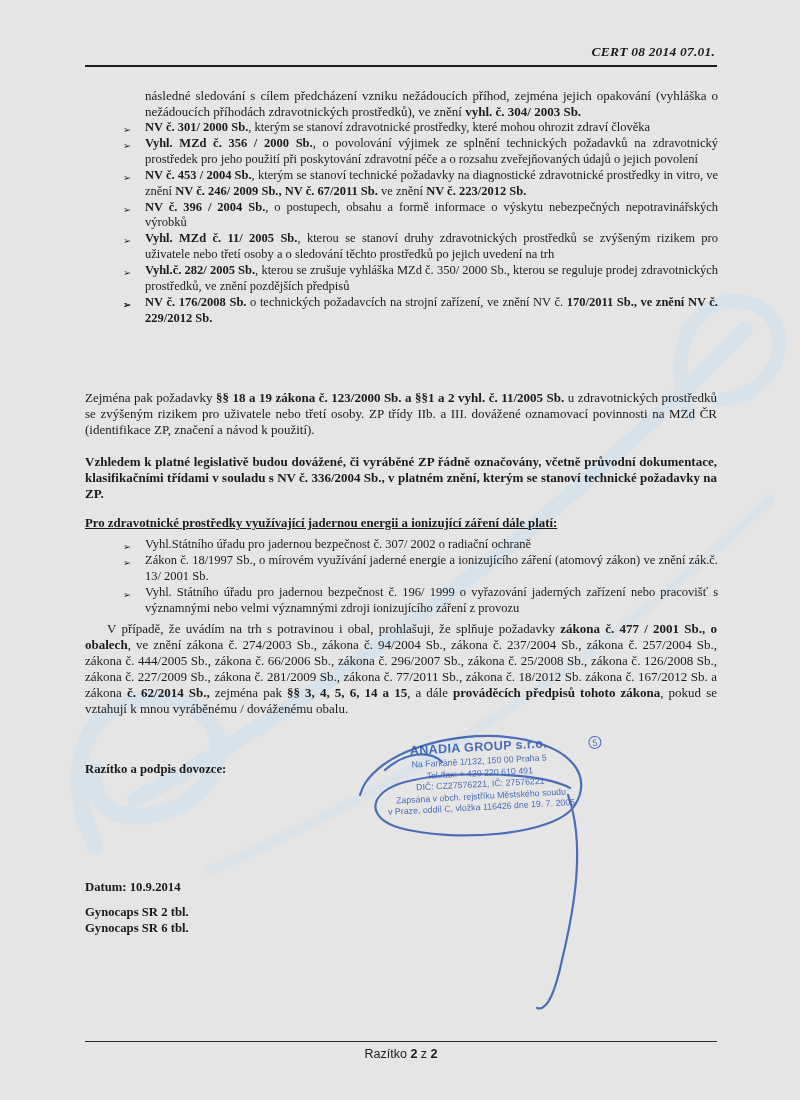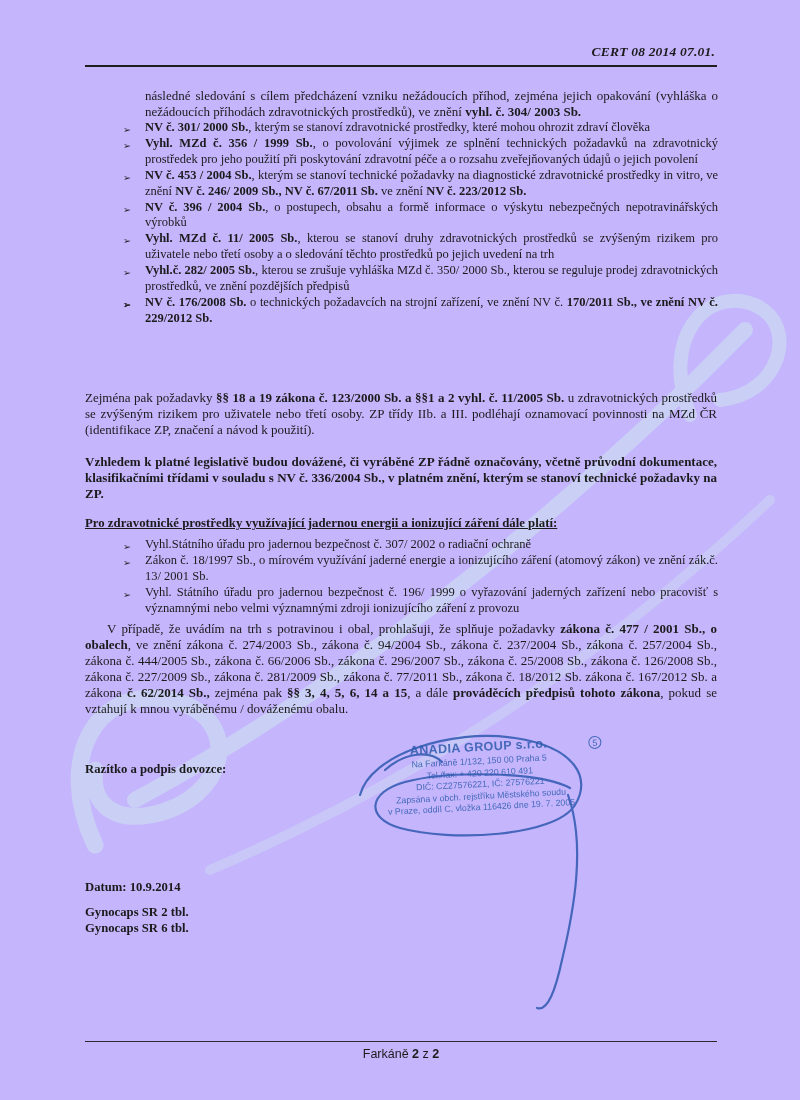--- a/index.html
+++ b/index.html
@@ -4,21 +4,21 @@
 <style>
   * { box-sizing: border-box; margin: 0; padding: 0; }
   html, body { width: 800px; height: 1100px; }
   body {
     position: relative;
     background: #fbfbf9;
     font-family: "Liberation Serif", serif;
     color: #1b1b1b;
     overflow: hidden;
   }
-  .page { position: absolute; inset: 0; background: #c4b5fd; }
+  .page { position: absolute; inset: 0; background: #e5e5e5; }
 
   .abs { position: absolute; left: 85px; width: 632px; }
   .indented { left: 145px; width: 573px; }
 
   .para { font-size: 13px; line-height: 15.9px; text-align: justify; }
   .b { font-weight: 700; }
   .label { font-size: 12.7px; font-weight: 700; }
 
   
   .header { position: absolute; left: 85px; right: 83px; top: 44px; text-align: right; }
@@ -70,31 +70,31 @@
 
   <div class="header">
     <div class="cert">CERT 08 2014 07.01.</div>
     <div class="header-rule"></div>
   </div>
 
   <p class="abs indented para" style="top:88px"><span>následné sledování s cílem předcházení vzniku nežádoucích příhod, zejména jejich opakování (vyhláška o nežádoucích příhodách zdravotnických prostředků), ve znění </span><span class="b">vyhl. č. 304/ 2003 Sb.</span></p>
 
   <div class="bullets" style="top:120px">
       <div class="bullet-item"><span class="marker">➢</span><span class="bullet-text"><span class="b">NV č. 301/ 2000 Sb.</span><span>, kterým se stanoví zdravotnické prostředky, které mohou ohrozit zdraví člověka</span></span></div>
-      <div class="bullet-item"><span class="marker">➢</span><span class="bullet-text"><span class="b">Vyhl. MZd č. 356 / 1999 Sb.</span><span>, o povolování výjimek ze splnění technických požadavků na zdravotnický prostředek pro jeho použití při poskytování zdravotní péče a o rozsahu zveřejňovaných údajů o jejich povolení</span></span></div>
+      <div class="bullet-item"><span class="marker">➢</span><span class="bullet-text"><span class="b">Vyhl. MZd č. 356 / 2000 Sb.</span><span>, o povolování výjimek ze splnění technických požadavků na zdravotnický prostředek pro jeho použití při poskytování zdravotní péče a o rozsahu zveřejňovaných údajů o jejich povolení</span></span></div>
       <div class="bullet-item"><span class="marker">➢</span><span class="bullet-text"><span class="b">NV č. 453 / 2004 Sb.</span><span>, kterým se stanoví technické požadavky na diagnostické zdravotnické prostředky in vitro, ve znění </span><span class="b">NV č. 246/ 2009 Sb., NV č. 67/2011 Sb.</span><span> ve znění </span><span class="b">NV č. 223/2012 Sb.</span></span></div>
       <div class="bullet-item"><span class="marker">➢</span><span class="bullet-text"><span class="b">NV č. 396 / 2004 Sb.</span><span>, o postupech, obsahu a formě informace o výskytu nebezpečných nepotravinářských výrobků</span></span></div>
       <div class="bullet-item"><span class="marker">➢</span><span class="bullet-text"><span class="b">Vyhl. MZd č. 11/ 2005 Sb.</span><span>, kterou se stanoví druhy zdravotnických prostředků se zvýšeným rizikem pro uživatele nebo třetí osoby a o sledování těchto prostředků po jejich uvedení na trh</span></span></div>
       <div class="bullet-item"><span class="marker">➢</span><span class="bullet-text"><span class="b">Vyhl.č. 282/ 2005 Sb.</span><span>, kterou se zrušuje vyhláška MZd č. 350/ 2000 Sb., kterou se reguluje prodej zdravotnických prostředků, ve znění pozdějších předpisů</span></span></div>
       <div class="bullet-item"><span class="marker">➢</span></div>
       <div class="bullet-item"><span class="marker">➢</span></div>
       <div class="bullet-item"><span class="marker">➢</span><span class="bullet-text"><span class="b">NV č. 176/2008 Sb.</span><span> o technických požadavcích na strojní zařízení, ve znění NV č. </span><span class="b">170/2011 Sb., ve znění NV č. 229/2012 Sb.</span></span></div>
     </div>
 
-  <p class="abs para" style="top:390px"><span>Zejména pak požadavky </span><span class="b">§§ 18 a 19 zákona č. 123/2000 Sb. a §§1 a 2 vyhl. č. 11/2005 Sb.</span><span> u zdravotnických prostředků se zvýšeným rizikem pro uživatele nebo třetí osoby. ZP třídy IIb. a III. podléhají oznamovací povinnosti na MZd ČR (identifikace ZP, značení a návod k použití).</span></p>
+  <p class="abs para" style="top:390px"><span>Zejména pak požadavky </span><span class="b">§§ 18 a 19 zákona č. 123/2000 Sb. a §§1 a 2 vyhl. č. 11/2005 Sb.</span><span> u zdravotnických prostředků se zvýšeným rizikem pro uživatele nebo třetí osoby. ZP třídy IIb. a III. dovážené oznamovací povinnosti na MZd ČR (identifikace ZP, značení a návod k použití).</span></p>
 
   <p class="abs para" style="top:454px"><span class="b">Vzhledem k platné legislativě budou dovážené, či vyráběné ZP řádně označovány, včetně průvodní dokumentace, klasifikačními třídami v souladu s NV č. 336/2004 Sb., v platném znění, kterým se stanoví technické požadavky na ZP.</span></p>
 
   <h3 class="abs heading" style="top:516px">Pro zdravotnické prostředky využívající jadernou energii a ionizující záření dále platí:</h3>
 
   <div class="bullets" style="top:537px">
       <div class="bullet-item"><span class="marker">➢</span><span class="bullet-text">Vyhl.Státního úřadu pro jadernou bezpečnost č. 307/ 2002 o radiační ochraně</span></div>
       <div class="bullet-item"><span class="marker">➢</span><span class="bullet-text">Zákon č. 18/1997 Sb., o mírovém využívání jaderné energie a ionizujícího záření (atomový zákon) ve znění zák.č. 13/ 2001 Sb.</span></div>
       <div class="bullet-item"><span class="marker">➢</span><span class="bullet-text">Vyhl. Státního úřadu pro jadernou bezpečnost č. 196/ 1999 o vyřazování jaderných zařízení nebo pracovišť s významnými nebo velmi významnými zdroji ionizujícího záření z provozu</span></div>
     </div>
@@ -124,16 +124,16 @@
   </svg>
 
   <div class="abs label" style="top:880px">Datum: 10.9.2014</div>
 
 
   <div class="abs label" style="top:905px">Gynocaps SR 2 tbl.</div>
   <div class="abs label" style="top:921px">Gynocaps SR 6 tbl.</div>
 
   <div class="footer">
     <div class="footer-rule"></div>
-    <div class="footer-text"><span>Farkáně </span><span class="b">2</span><span> z </span><span class="b">2</span></div>
+    <div class="footer-text"><span>Razítko </span><span class="b">2</span><span> z </span><span class="b">2</span></div>
   </div>
 
 </div>
 
 </body></html>

